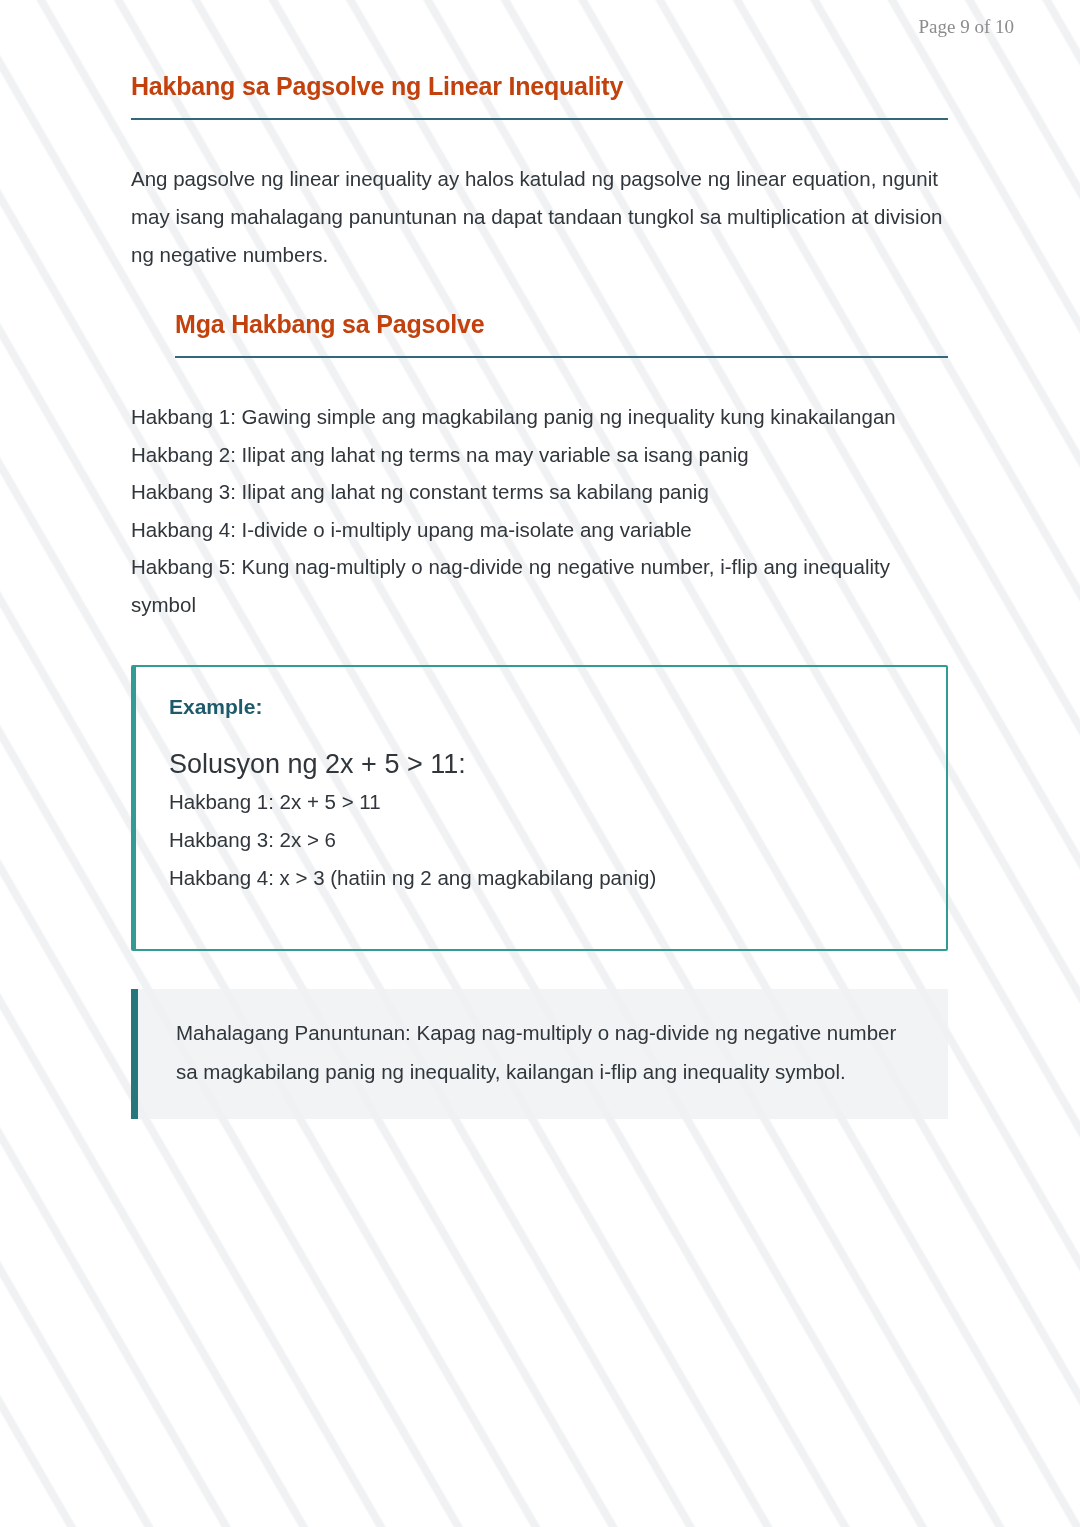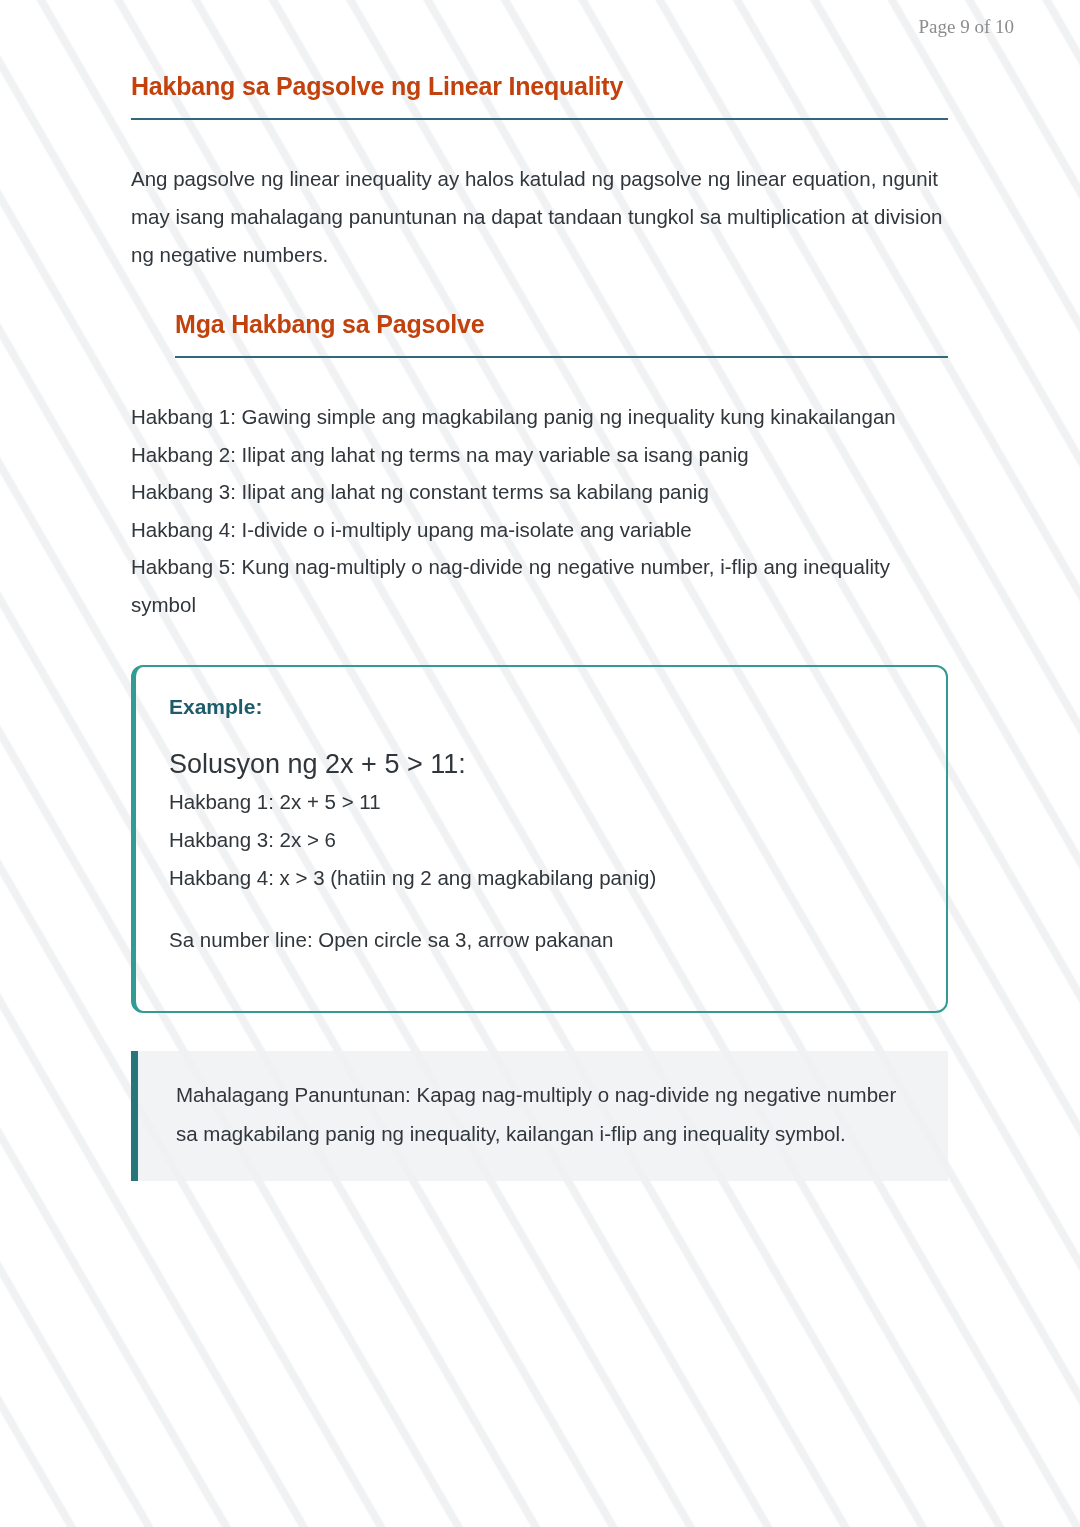--- a/index.html
+++ b/index.html
@@ -66,21 +66,21 @@
   .steps {
     margin-top: 40px;
     font-size: 20.5px;
     line-height: 37.5px;
   }
 
   .example-box {
     margin-top: 42px;
     border: 2px solid #319b94;
     border-left: 5px solid #319b94;
-    border-radius: 12px;
+    border-radius: 2px;
     padding: 28px 30px 52px 33px;
     background: transparent;
   }
 
   .example-label {
     font-size: 21px;
     font-weight: bold;
     color: #1e5b6a;
   }
 
@@ -147,21 +147,20 @@
   </div>
 
   <div class="example-box">
     <p class="example-label">Example:</p>
     <p class="example-problem">Solusyon ng 2x + 5 &gt; 11:</p>
     <div class="example-steps">
       <p>Hakbang 1: 2x + 5 &gt; 11</p>
       <p>Hakbang 3: 2x &gt; 6</p>
       <p>Hakbang 4: x &gt; 3 (hatiin ng 2 ang magkabilang panig)</p>
     </div>
-    <p class="example-note">Sa number line: Open circle sa 3, arrow pakanan</p>
   </div>
 
   <div class="callout">
     <p>Mahalagang Panuntunan: Kapag nag-multiply o nag-divide ng negative number sa magkabilang panig ng inequality, kailangan i-flip ang inequality symbol.</p>
   </div>
 
 </div>
 
 <div class="footer">Knowunity</div>
 

